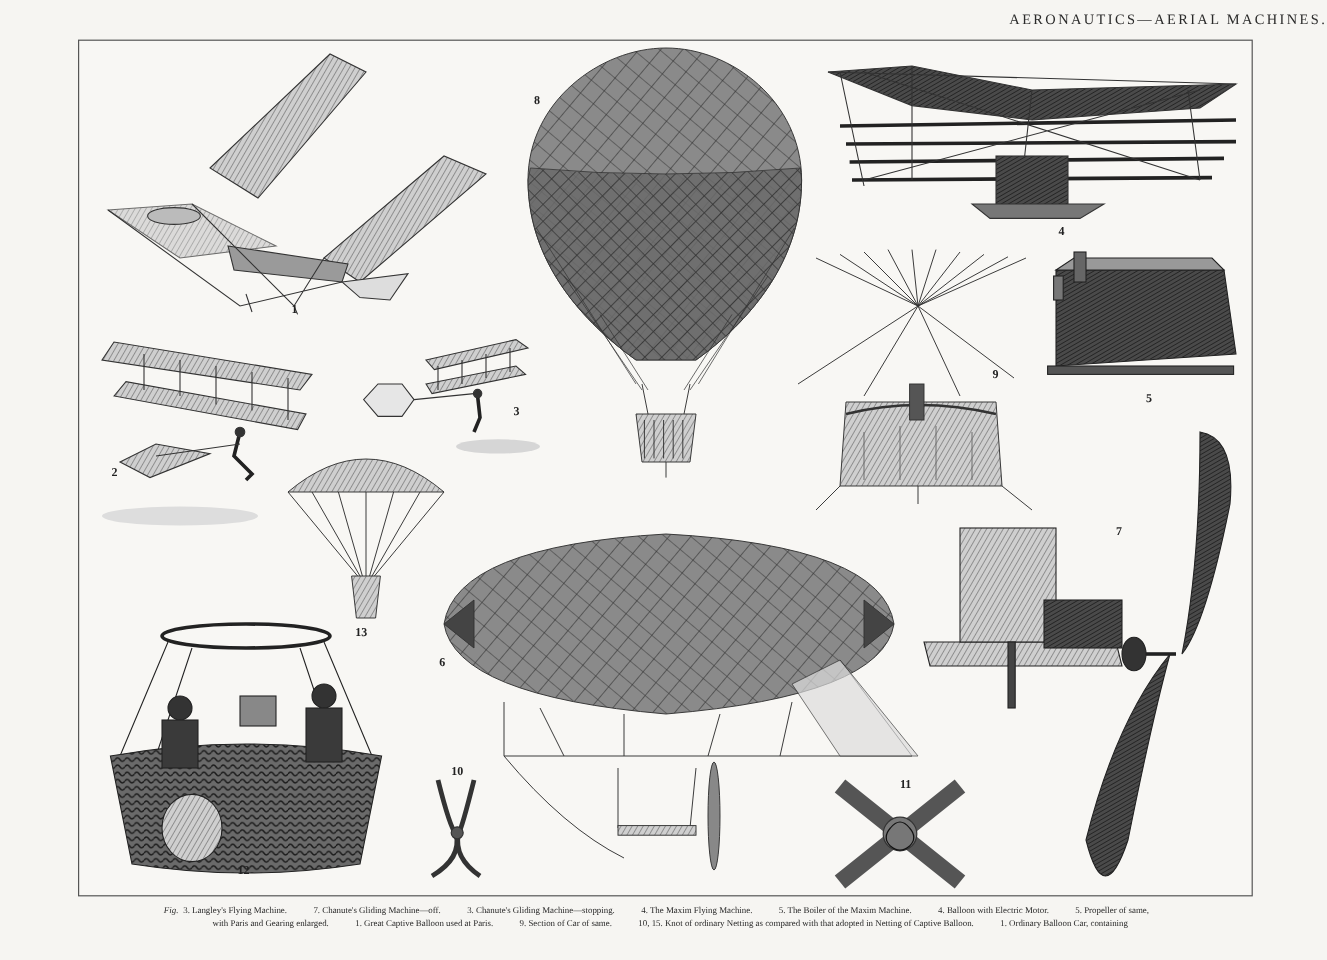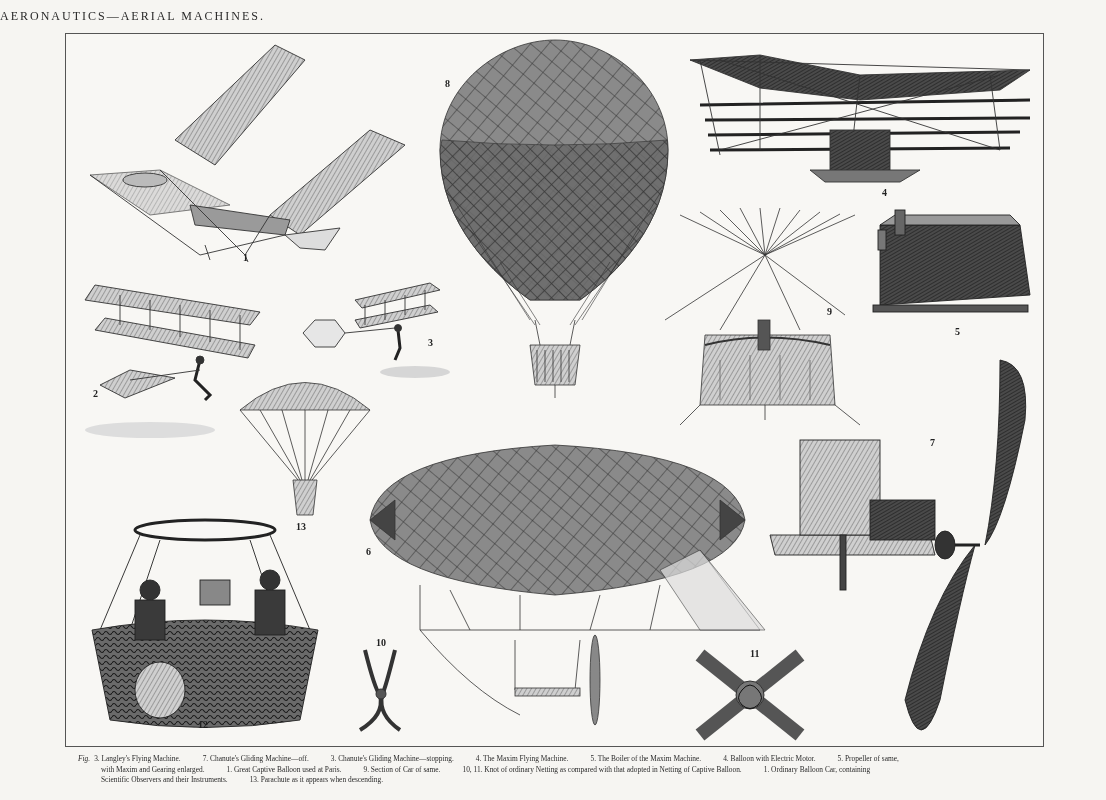--- a/index.html
+++ b/index.html
@@ -5,39 +5,39 @@
   html, body { margin: 0; padding: 0; }
   body {
     width: 1106px; height: 800px; overflow: hidden;
     background: #f6f5f2;
     font-family: "DejaVu Serif", "Liberation Serif", serif;
     color: #1e1e1e;
     position: relative;
   }
   .plate-title {
     position: absolute; top: 9px; left: 0; width: 1106px;
-    text-align: left; font-size: 12px; letter-spacing: 2px;
+    text-align: right; font-size: 12px; letter-spacing: 2px;
     font-family: "Liberation Serif", serif; color: #2a2a2a;
   }
   .frame {
     position: absolute; left: 65px; top: 33px; width: 979px; height: 714px;
     border: 1px solid #555; box-sizing: border-box;
     background: #f8f7f4;
   }
   .art { position: absolute; left: 0; top: 0; }
   .fig-label {
     position: absolute; font-size: 10px; font-weight: bold;
     font-family: "Liberation Serif", serif; color: #222;
   }
   .caption {
     position: absolute; left: 78px; top: 754px; width: 960px;
     font-family: "Liberation Serif", serif; font-size: 7.4px; line-height: 10.5px;
     color: #2a2a2a;
   }
-  .caption-line { white-space: nowrap; display: flex; }
+  .caption-line { white-space: nowrap; display: flex; justify-content: center; }
   .caption-line span { margin-right: 22px; }
   .caption-line.l2, .caption-line.l3 { padding-left: 23px; }
   .fig-prefix { font-style: italic; margin-right: 4px !important; }
 </style>
 </head>
 <body>
 
 <div class="plate-title">AERONAUTICS—AERIAL MACHINES.</div>
 
 <div class="frame"></div>
@@ -207,23 +207,19 @@
     <span class="fig-prefix">Fig.</span>
     <span>3. Langley's Flying Machine.</span>
     <span>7. Chanute's Gliding Machine—off.</span>
     <span>3. Chanute's Gliding Machine—stopping.</span>
     <span>4. The Maxim Flying Machine.</span>
     <span>5. The Boiler of the Maxim Machine.</span>
     <span>4. Balloon with Electric Motor.</span>
     <span>5. Propeller of same,</span>
   </div>
   <div class="caption-line l2">
-    <span>with Maxim and Gearing enlarged.</span>
+    <span>with Paris and Gearing enlarged.</span>
     <span>1. Great Captive Balloon used at Paris.</span>
     <span>9. Section of Car of same.</span>
-    <span>10, 11. Knot of ordinary Netting as compared with that adopted in Netting of Captive Balloon.</span>
+    <span>10, 15. Knot of ordinary Netting as compared with that adopted in Netting of Captive Balloon.</span>
     <span>1. Ordinary Balloon Car, containing</span>
   </div>
-  <div class="caption-line l3">
-    <span>Scientific Observers and their Instruments.</span>
-    <span>13. Parachute as it appears when descending.</span>
-  </div>
 </div>
 
 </body></html>

